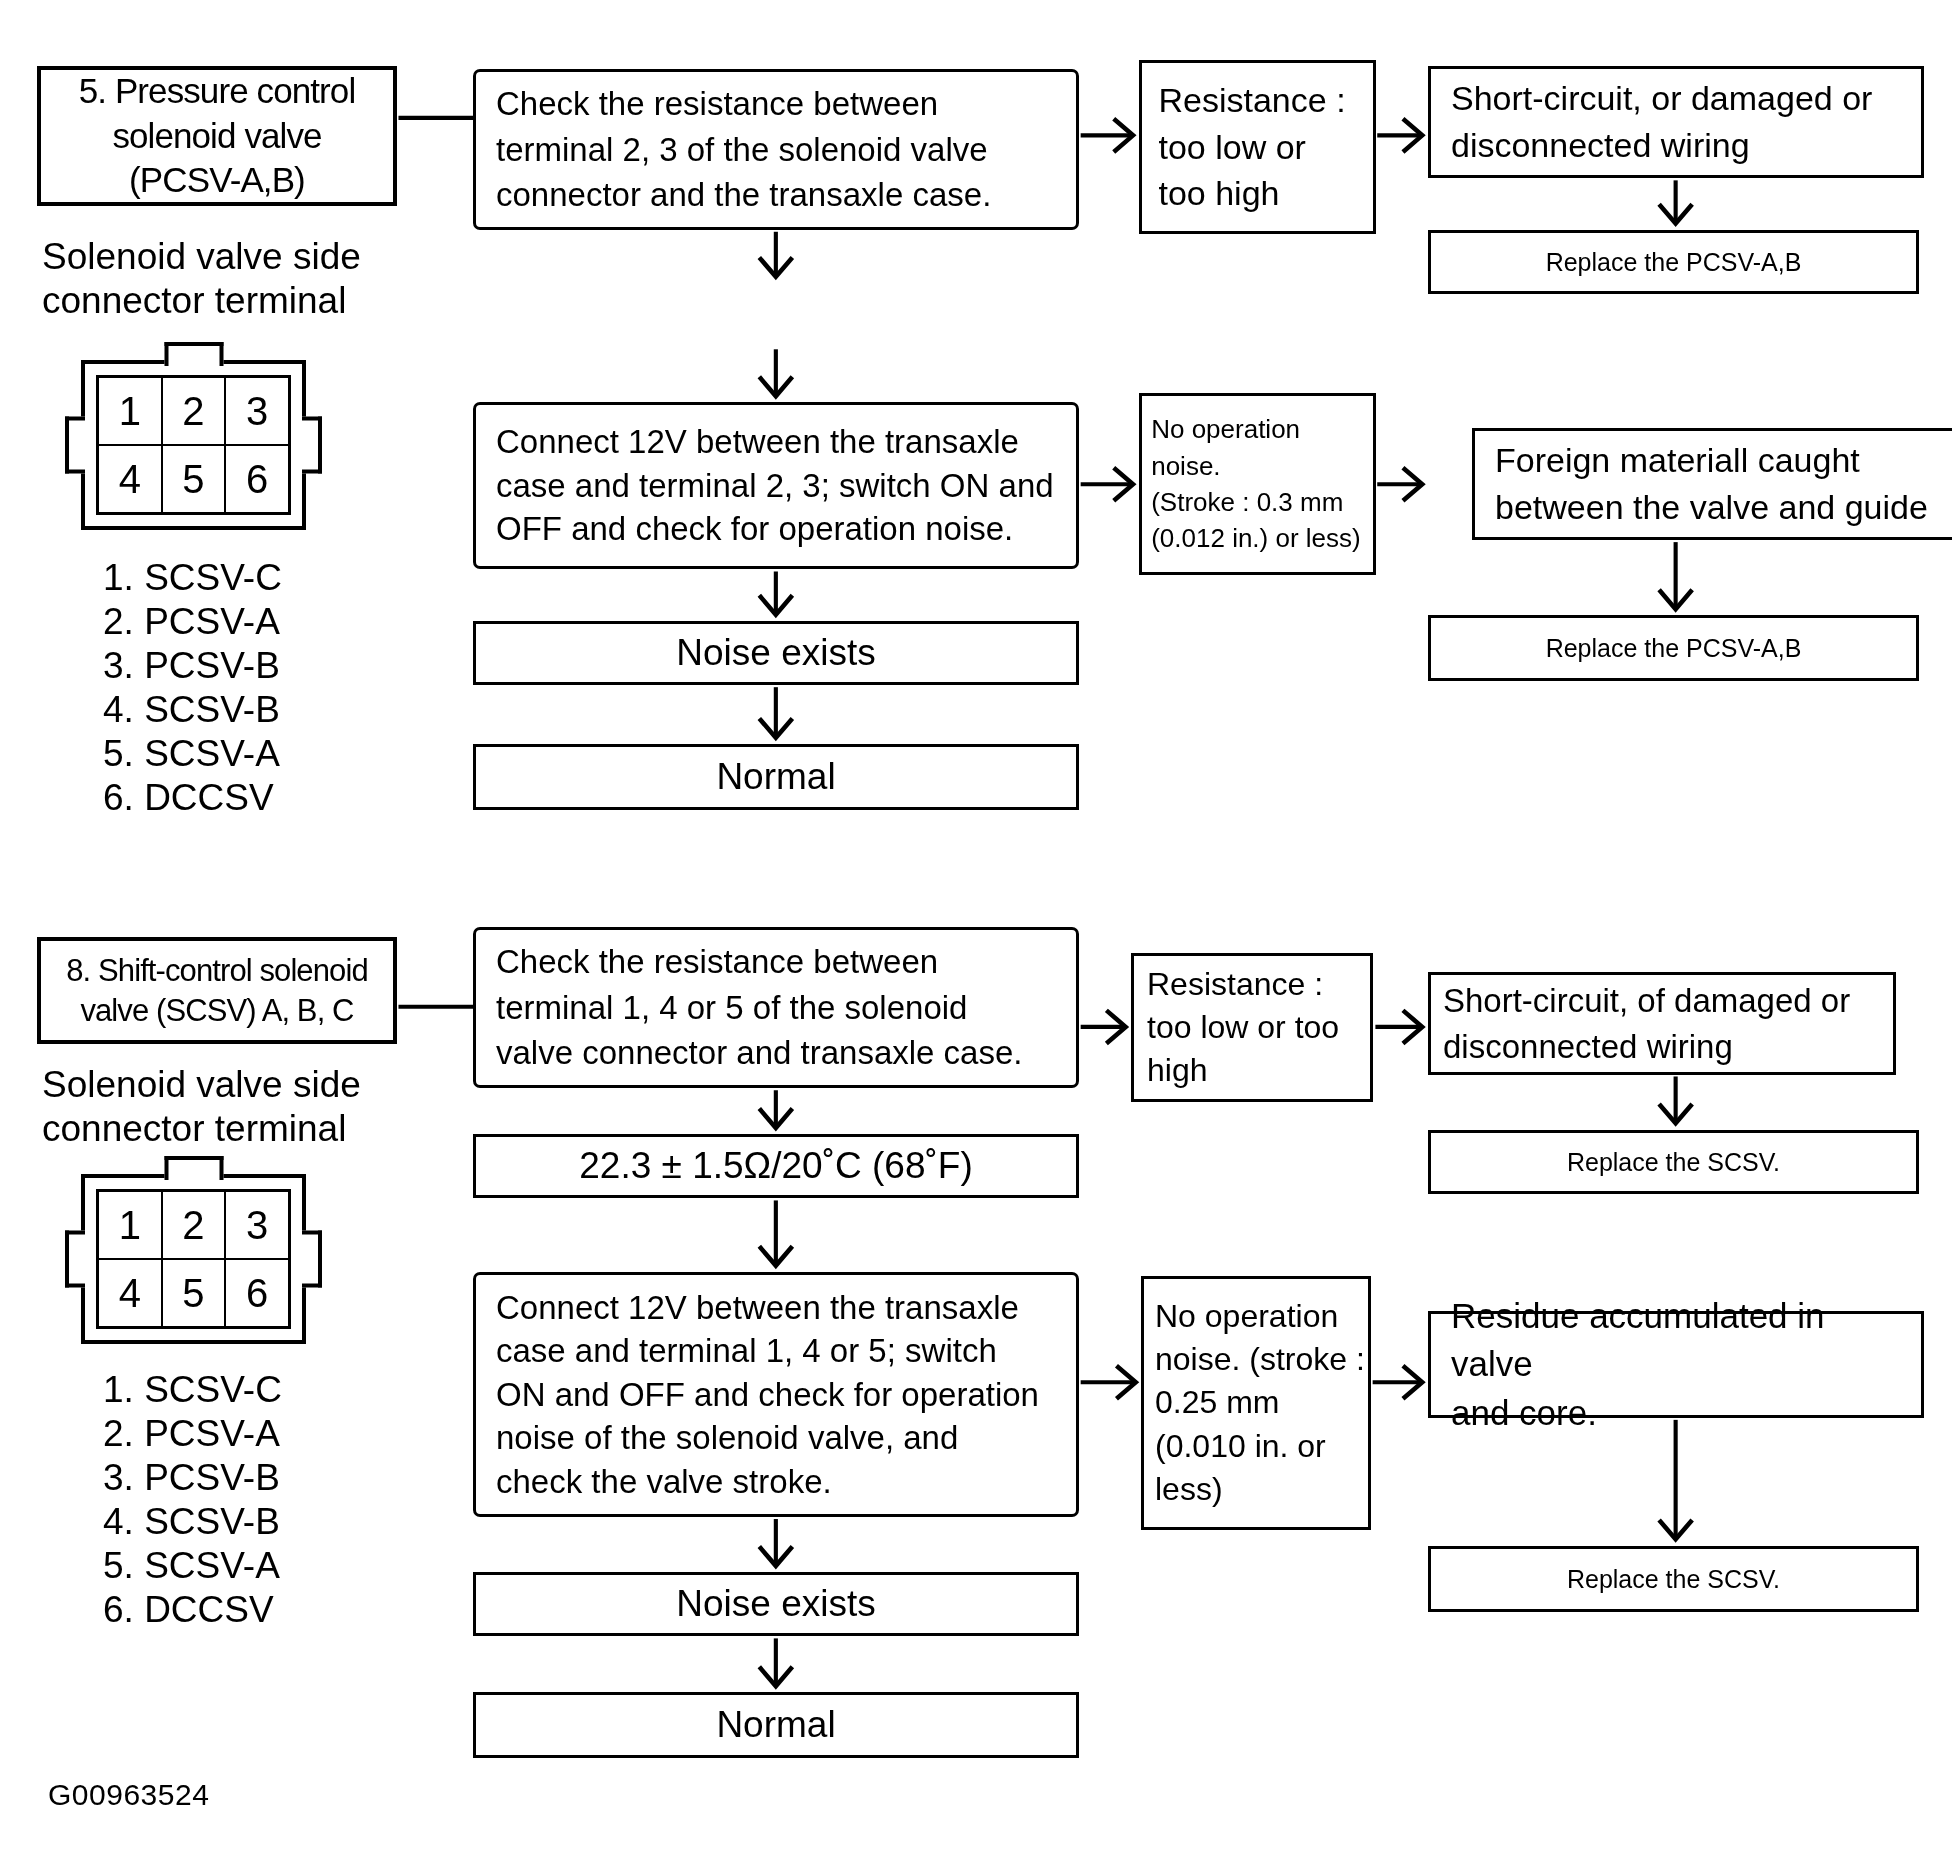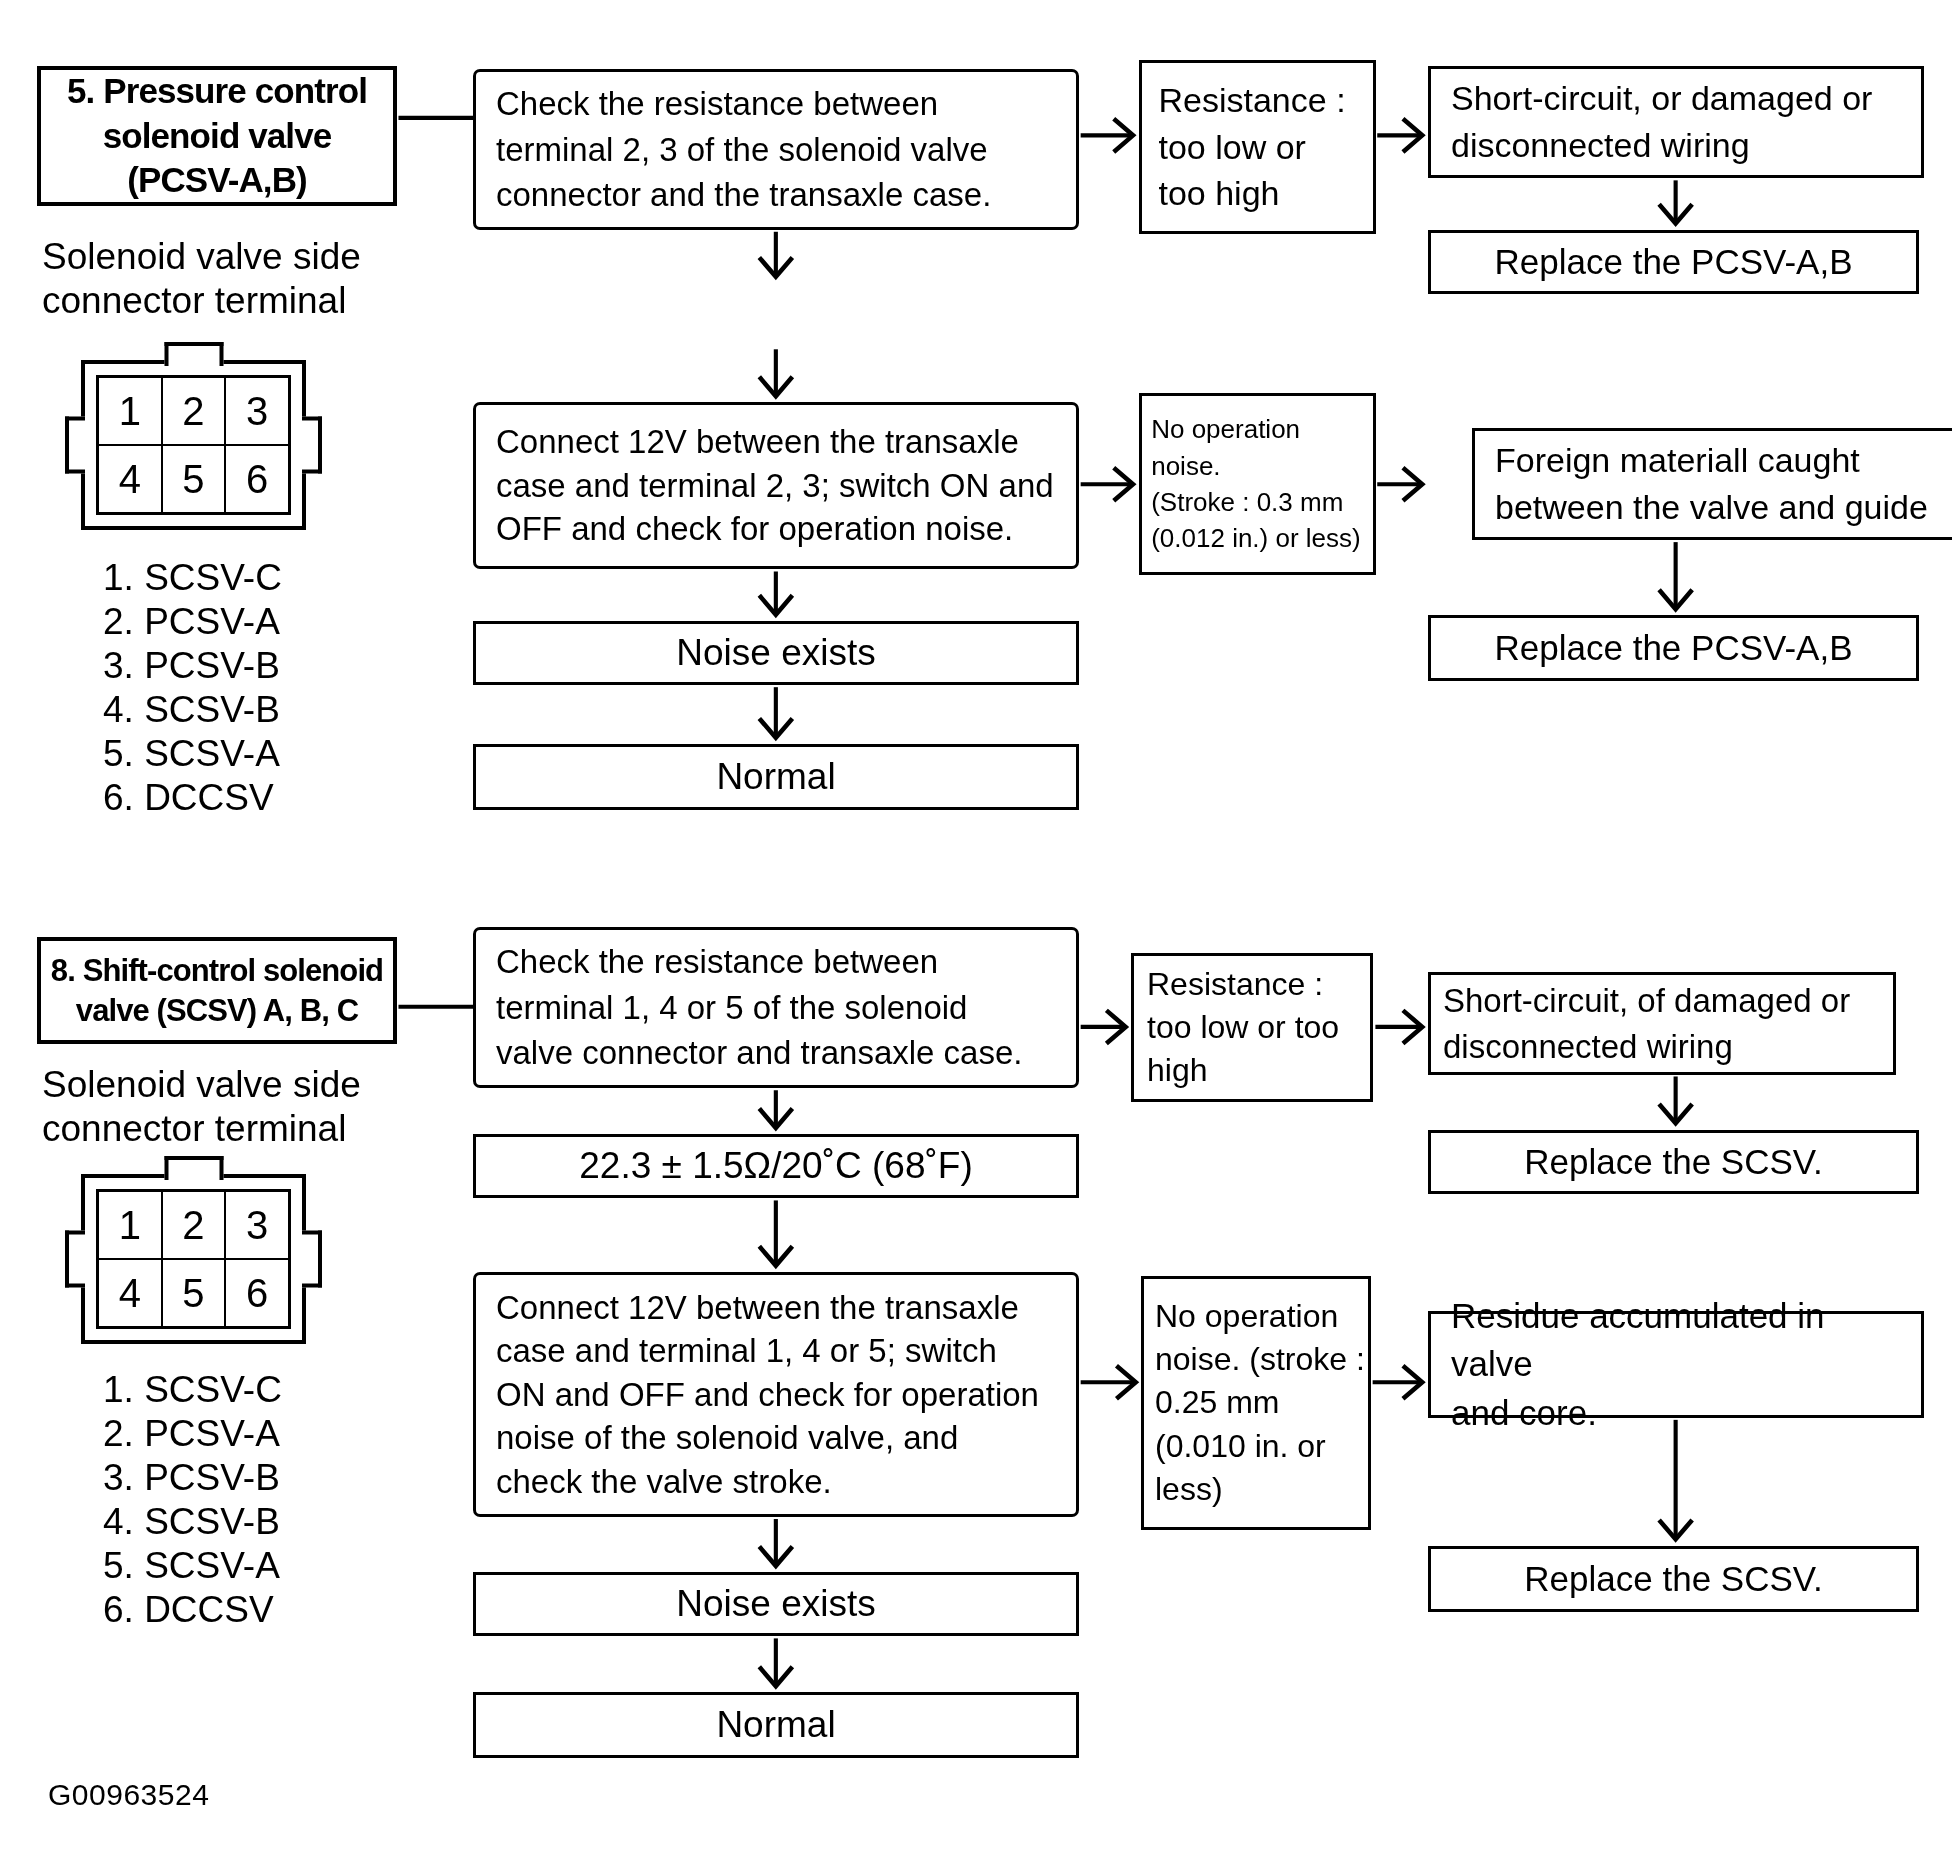--- a/index.html
+++ b/index.html
@@ -14,27 +14,27 @@
     overflow: hidden;
   }
   .bx {
     position: absolute;
     background: #fff;
     border: 3.7px solid #000;
     display: flex;
     align-items: center;
     white-space: pre-line;
     line-height: 1.38;
-    font-size: 35px;
+    font-size: 25px;
   }
   .bx.c { justify-content: center; text-align: center; }
   .bx.l { justify-content: flex-start; text-align: left; padding: 5.5px 5.5px 5.5px 20px; }
   .bx.title {
     border-width: 4.6px;
-    font-weight: bold;
+    font-weight: normal;
     justify-content: center;
     text-align: center;
     letter-spacing: -0.9px;
     line-height: 1.28;
   }
   .bx.mid { font-size: 33px; border-radius: 7px; }
   .cap {
     position: absolute;
     font-size: 37px;
     line-height: 1.2;

